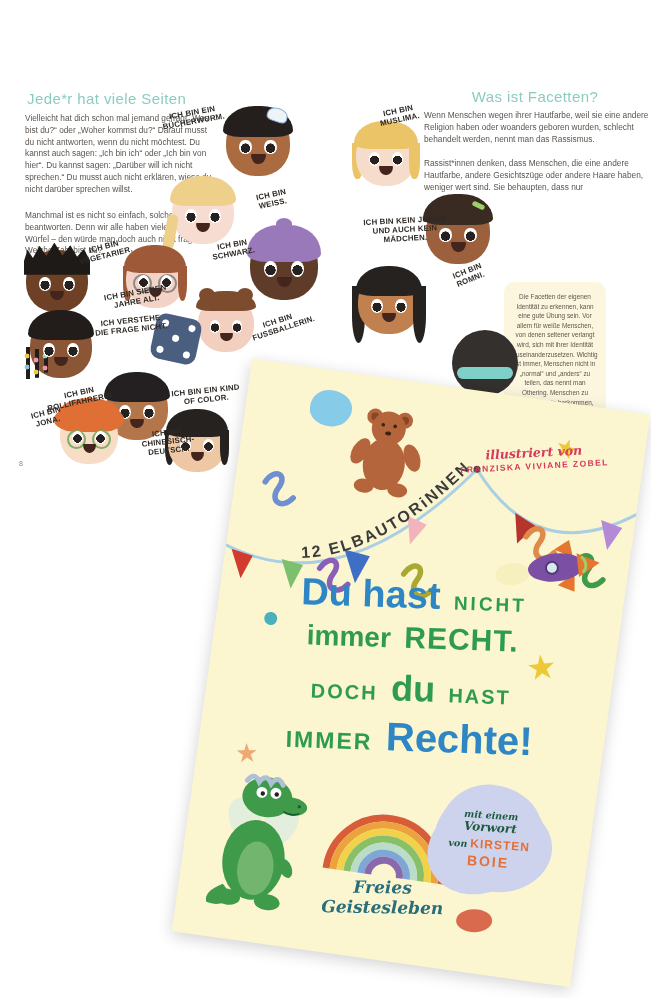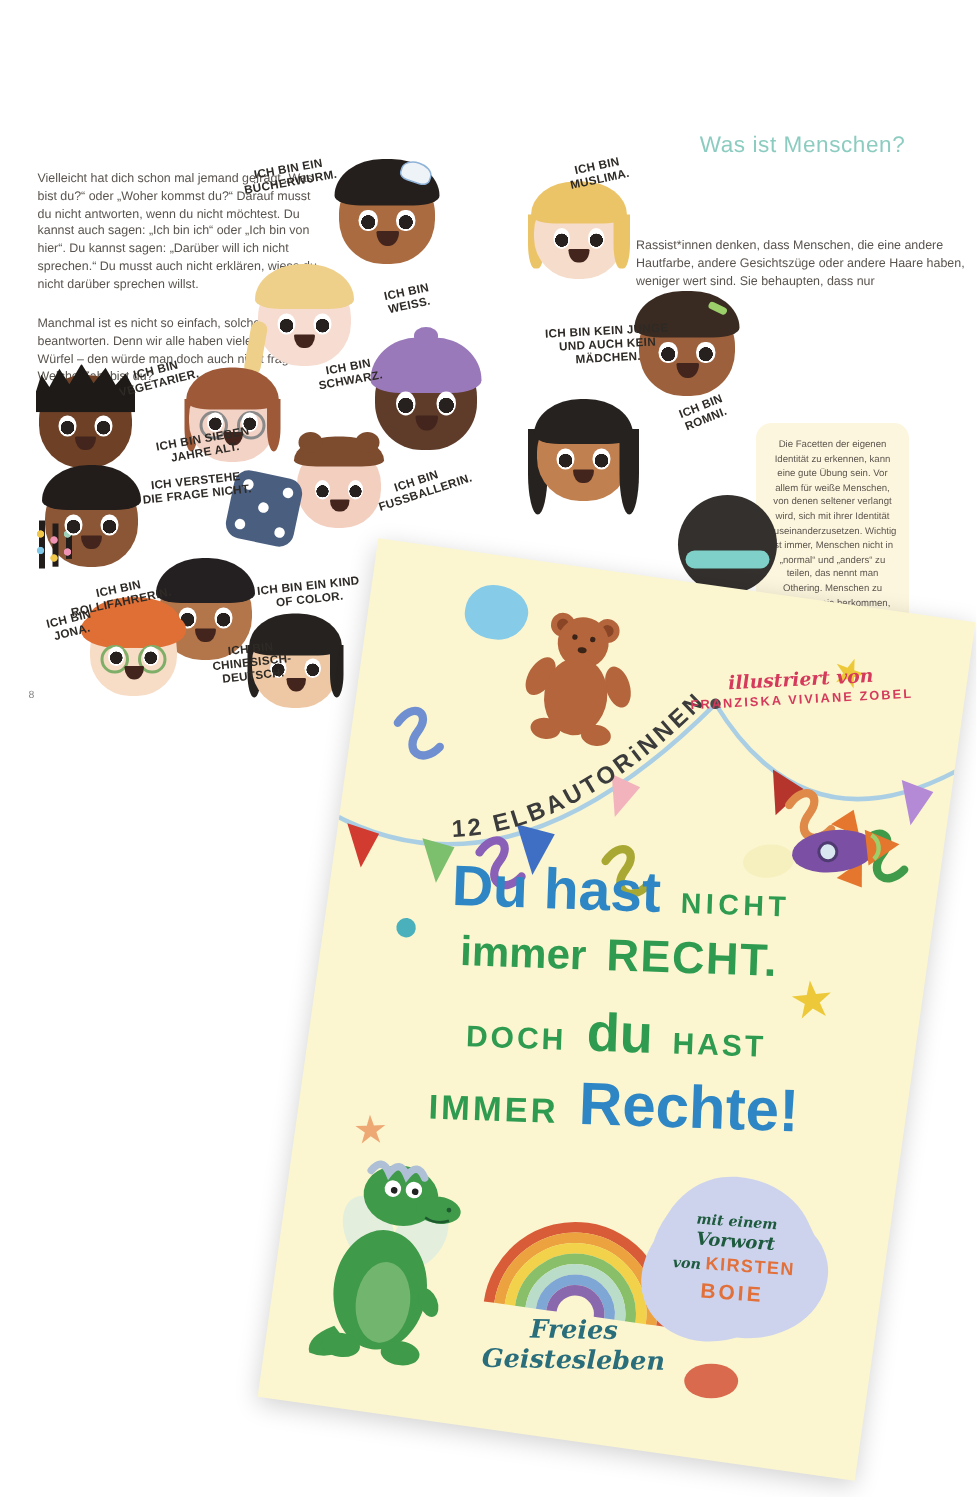--- a/index.html
+++ b/index.html
@@ -100,20 +100,21 @@
   .bunting{left:0;top:0;}
   .rocketbox{left:268px;top:136px;transform:rotate(-14deg);}
   .dragonbox{left:14px;top:396px;}
   .rainbowbox{left:136px;top:422px;}
 </style>
 </head>
 <body>
 
 <div class="canvas">
 
+  <div class="pg-heading" style="left:27px;top:90px;">Jede*r hat viele Seiten</div>
   <div class="body-text" style="left:25px;top:113px;width:192px;">Vielleicht hat dich schon mal jemand gefragt „Was bist du?“ oder „Woher kommst du?“ Darauf musst du nicht antworten, wenn du nicht möchtest. Du kannst auch sagen: „Ich bin ich“ oder „Ich bin von hier“. Du kannst sagen: „Darüber will ich nicht sprechen.“ Du musst auch nicht erklären, wieso du nicht darüber sprechen willst.</div>
   <div class="body-text" style="left:25px;top:210px;width:205px;">Manchmal ist es nicht so einfach, solche Fragen zu beantworten. Denn wir alle haben viele Seiten. Wie ein Würfel – den würde man doch auch nicht fragen: Welche Zahl bist du?</div>
   <div class="pagenum" style="left:19px;top:460px;">8</div>
 
   <div class="face" style="left:226px;top:112px;--d:64px;--skin:#a96b3f;--hair:#241f1c;">
     <i class="head"></i>
       <i class="hair"></i>
     <i class="kippah"></i>
     <i class="eye l"></i>
       <i class="eye r"></i>
@@ -204,21 +205,22 @@
   <div class="bubble" style="left:202px;top:240px;width:62px;--rot:-10deg;">ICH BIN SCHWARZ.</div>
   <div class="bubble" style="left:74px;top:242px;width:62px;--rot:-14deg;">ICH BIN VEGETARIER.</div>
   <div class="bubble" style="left:96px;top:288px;width:80px;--rot:-10deg;">ICH BIN SIEBEN JAHRE ALT.</div>
   <div class="bubble" style="left:94px;top:316px;width:74px;--rot:-6deg;">ICH VERSTEHE DIE FRAGE NICHT.</div>
   <div class="bubble" style="left:250px;top:316px;width:58px;--rot:-18deg;">ICH BIN FUSSBALLERIN.</div>
   <div class="bubble" style="left:36px;top:388px;width:88px;--rot:-12deg;">ICH BIN ROLLIFAHRERIN.</div>
   <div class="bubble" style="left:166px;top:386px;width:80px;--rot:-6deg;">ICH BIN EIN KIND OF COLOR.</div>
   <div class="bubble" style="left:26px;top:408px;width:42px;--rot:-14deg;">ICH BIN JONA.</div>
   <div class="bubble" style="left:136px;top:428px;width:64px;--rot:-6deg;">ICH BIN CHINESISCH-DEUTSCH.</div>
 
-  <div class="pg-heading" style="left:430px;top:88px;width:210px;text-align:center;">Was ist Menschen?</div>
+  <div class="pg-heading" style="left:430px;top:88px;width:210px;text-align:center;">Was ist Facetten?</div>
+  <div class="body-text" style="left:424px;top:110px;width:228px;">Wenn Menschen wegen ihrer Hautfarbe, weil sie eine andere Religion haben oder woanders geboren wurden, schlecht behandelt werden, nennt man das Rassismus.</div>
   <div class="body-text" style="left:424px;top:158px;width:230px;">Rassist*innen denken, dass Menschen, die eine andere Hautfarbe, andere Gesichtszüge oder andere Haare haben, weniger wert sind. Sie behaupten, dass nur</div>
   <div class="infobox">Die Facetten der eigenen Identität zu erkennen, kann eine gute Übung sein. Vor allem für weiße Menschen, von denen seltener verlangt wird, sich mit ihrer Identität auseinanderzusetzen. Wichtig ist immer, Menschen nicht in „normal“ und „anders“ zu teilen, das nennt man Othering. Menschen zu fragen, wo sie herkommen, kann sich für die Gefragten anfühlen, als würde man sagen:</div>
 
   <div class="face sides" style="left:356px;top:126px;--d:60px;--skin:#f6dcca;--hair:#ecc468;">
     <i class="head"></i>
       <i class="hair"></i>
     <i class="eye l"></i>
       <i class="eye r"></i>
       <i class="mouth"></i>
   </div>

